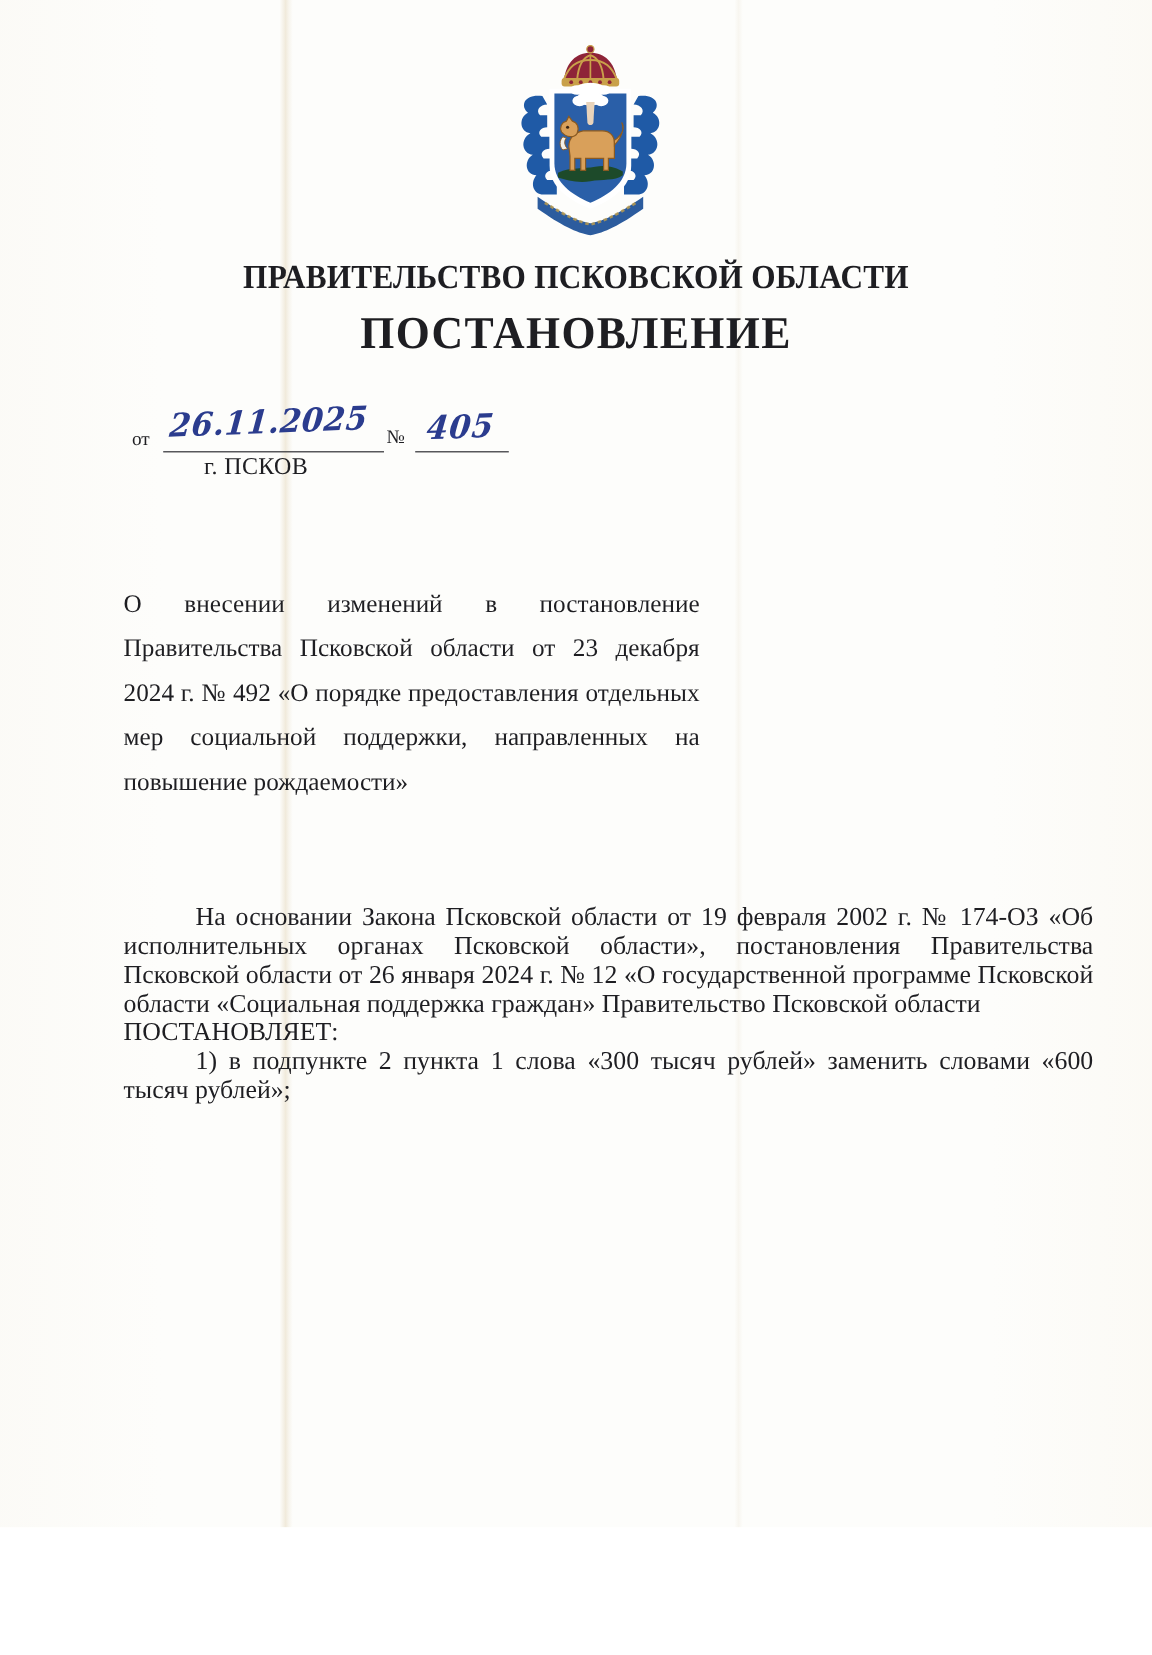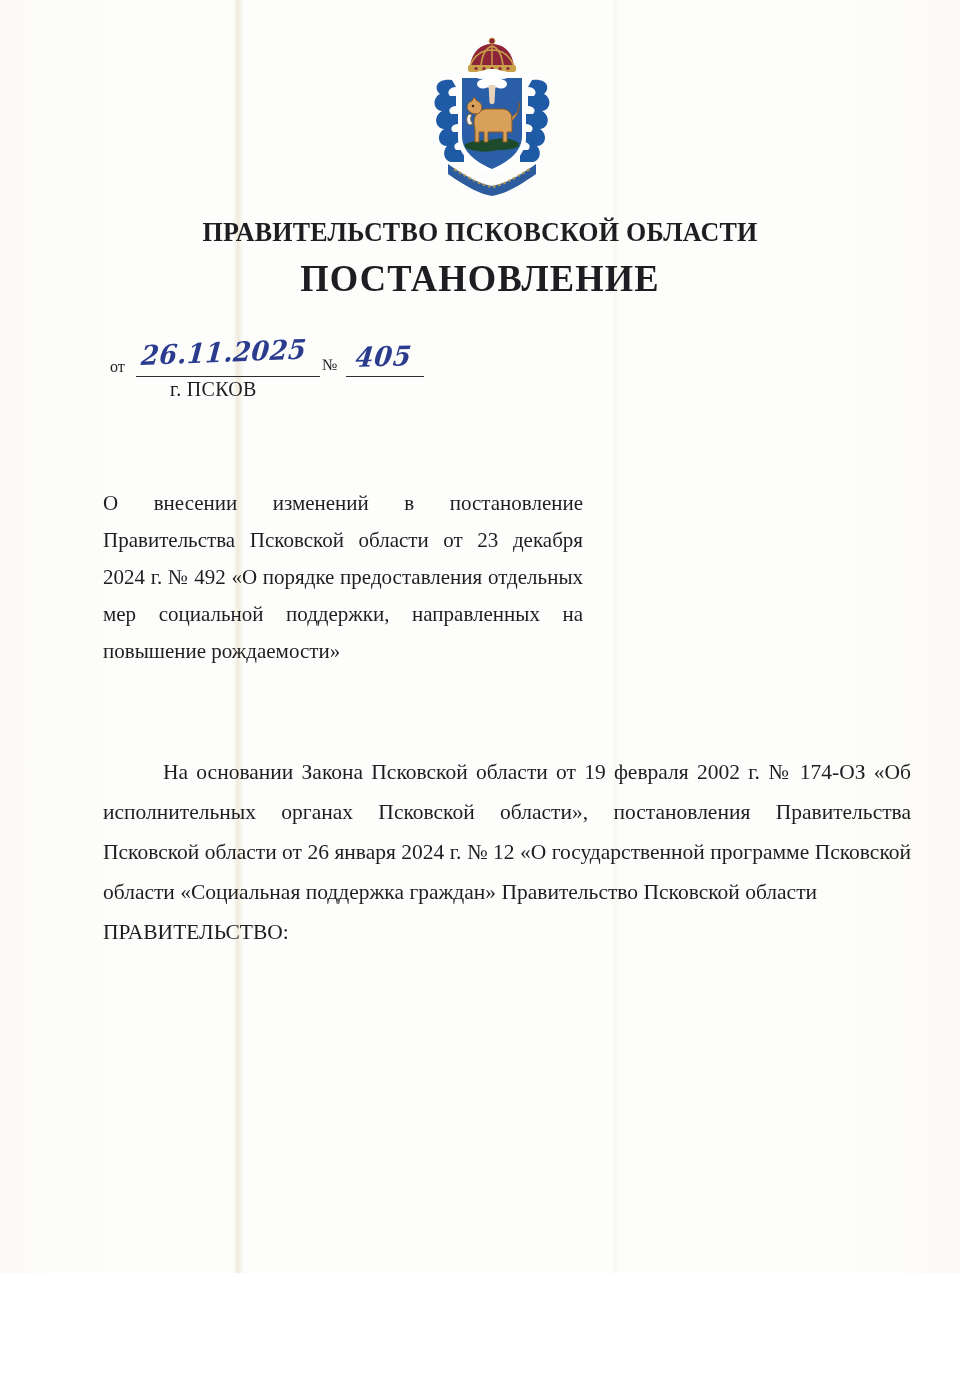--- a/index.html
+++ b/index.html
@@ -178,21 +178,21 @@
     margin-top: 33px;
   }
 
   
   .body-block {
     position: absolute;
     top: 752px;
     left: 103px;
     width: 808px;
     font-size: 21.5px;
-    line-height: 40px;
+    line-height: 24px;
   }
   .body-block p {
     margin: 0;
     text-align: justify;
     text-justify: inter-word;
     text-indent: 60px;
   }
   .body-block p.noindent {
     text-indent: 0;
   }
@@ -297,16 +297,17 @@
     <span class="dn-no">№</span>
     <span class="dn-num-val">405</span>
     <span class="dn-num-rule"></span>
     <span class="dn-city">г. ПСКОВ</span>
   </div>
 
   <div class="title-block">О внесении изменений в постановление Правительства Псковской области от 23 декабря 2024 г. № 492 «О порядке предоставления отдельных мер социальной поддержки, направленных на повышение рождаемости»</div>
 
   <div class="body-block">
     <p>На основании Закона Псковской области от 19 февраля 2002 г. № 174-ОЗ «Об исполнительных органах Псковской области», постановления Правительства Псковской области от 26 января 2024 г. № 12 «О государственной программе Псковской области «Социальная поддержка граждан» Правительство Псковской области</p>
-    <p class="noindent last-left">ПРАВИТЕЛЬСТВО:</p>
+    <p class="noindent last-left">ПОСТАНОВЛЯЕТ:</p>
+    <p class="last-left">1) в подпункте 2 пункта 1 слова «300 тысяч рублей» заменить словами «600 тысяч рублей»;</p>
   </div>
 
 </div>
 
 </body></html>

